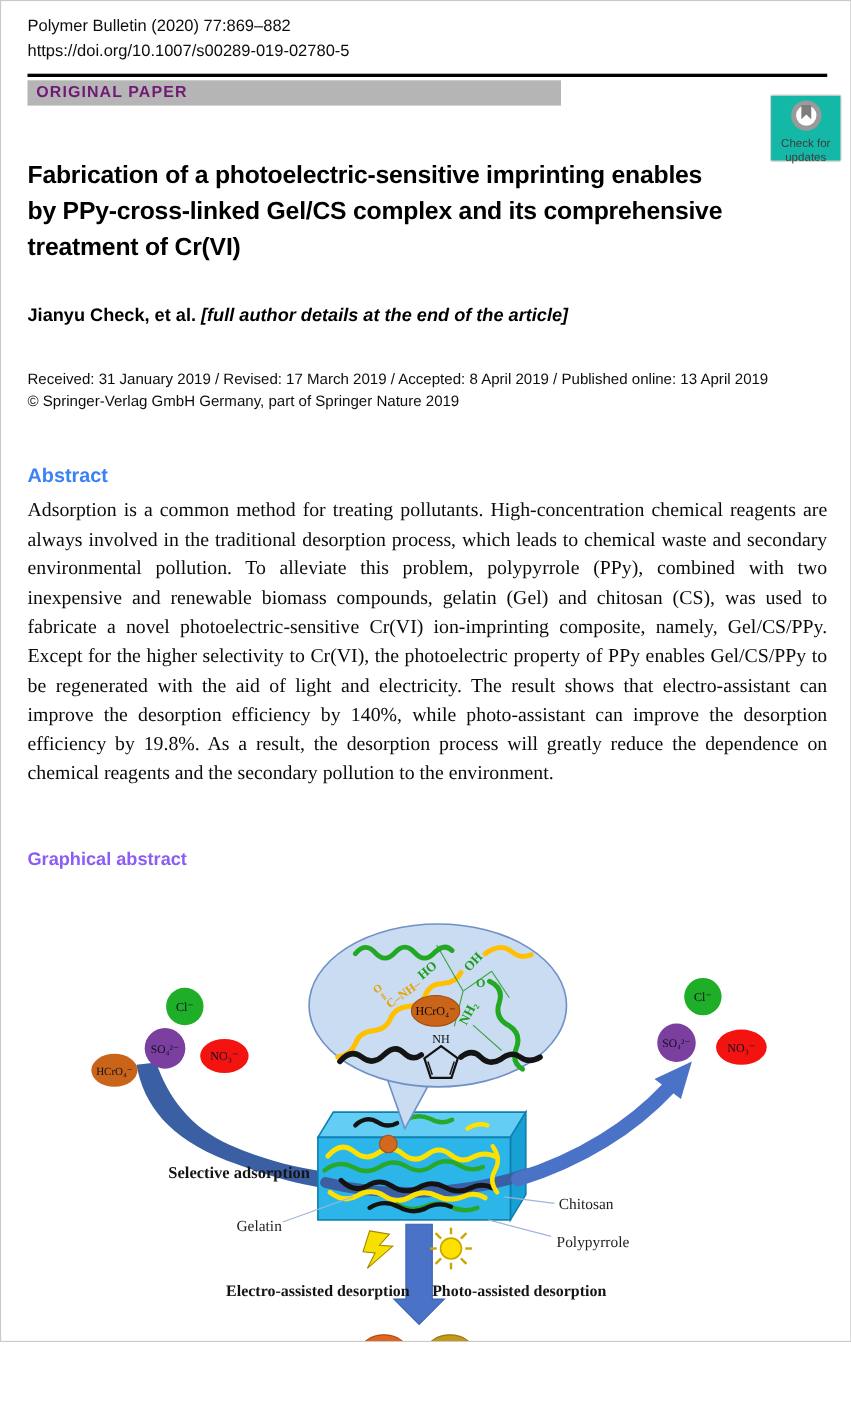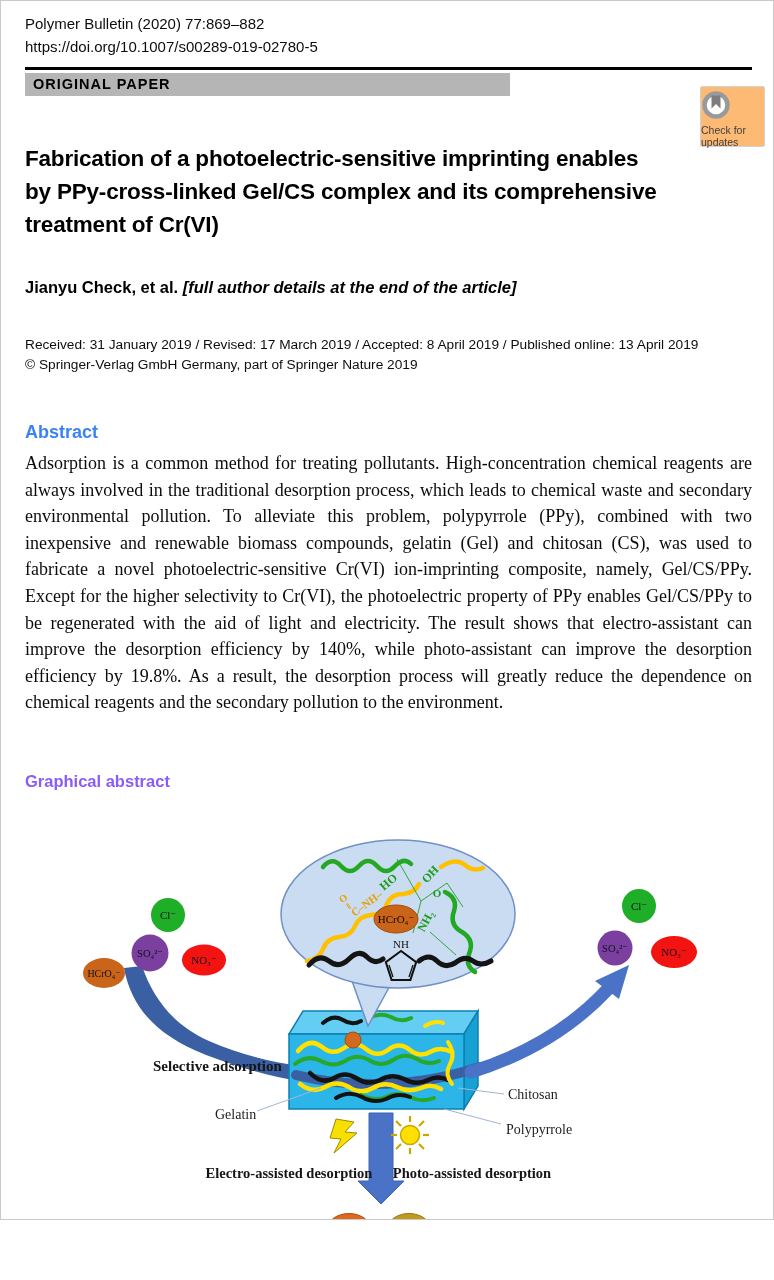--- a/index.html
+++ b/index.html
@@ -4,22 +4,22 @@
 <style>
   html,body { margin:0; padding:0; background:#ffffff; }
   .page {
     position:relative; width:774px; height:1220px; box-sizing:border-box;
     background:#ffffff; border:1px solid #c9c9c9; overflow:hidden;
     font-family:"Liberation Sans", sans-serif; color:#111;
   }
   .journal-meta { position:absolute; top:12px; left:24px; font-size:15px; line-height:22.5px; color:#0d0d0d; }
   .top-rule { position:absolute; top:66px; left:24px; width:727px; height:3px; background:#000; }
   .section-bar { position:absolute; top:72px; left:24px; width:485px; height:23px; background:#b5b5b5; }
-  .section-bar span { display:block; font-size:14.5px; font-weight:bold; letter-spacing:1px; line-height:23px; padding-left:8px; color:#000000; }
-  .check-badge { position:absolute; top:85px; left:699px; width:63px; height:59px; background:#fdba74; border:1px solid #d2d2d2; border-radius:2px; cursor:pointer; }
+  .section-bar span { display:block; font-size:14.5px; font-weight:bold; letter-spacing:1px; line-height:23px; padding-left:8px; color:#701a75; }
+  .check-badge { position:absolute; top:85px; left:699px; width:63px; height:59px; background:#14b8a6; border:1px solid #d2d2d2; border-radius:2px; text-align:center; cursor:pointer; }
   .check-badge .txt { font-size:10.5px; line-height:11.5px; color:#3e3e3e; margin-top:1px; }
   .title { position:absolute; top:141px; left:24px; width:720px; font-size:22.5px; font-weight:bold; line-height:33px; letter-spacing:-0.2px; color:#000; white-space:pre-line; }
   .authors { position:absolute; top:277px; left:24px; font-size:16.5px; font-weight:bold; color:#000; }
   .authors .note { font-style:italic; }
   .dates { position:absolute; top:336px; left:24px; width:730px; font-size:13.7px; color:#0d0d0d; }
   .copyright { position:absolute; top:356px; left:24px; font-size:13.7px; color:#0d0d0d; }
   .abstract-h { position:absolute; top:421px; left:24px; font-size:18px; font-weight:bold; color:#3b82f6; }
   .abstract-body { position:absolute; top:449px; left:24px; width:727px; font-family:"Liberation Serif", serif; font-size:18px; line-height:26.6px; text-align:justify; color:#0b0b0b; }
   .graphical-h { position:absolute; top:771px; left:24px; font-size:16.5px; font-weight:bold; color:#8b5cf6; }
   .diagram { position:absolute; top:836px; left:0; }

